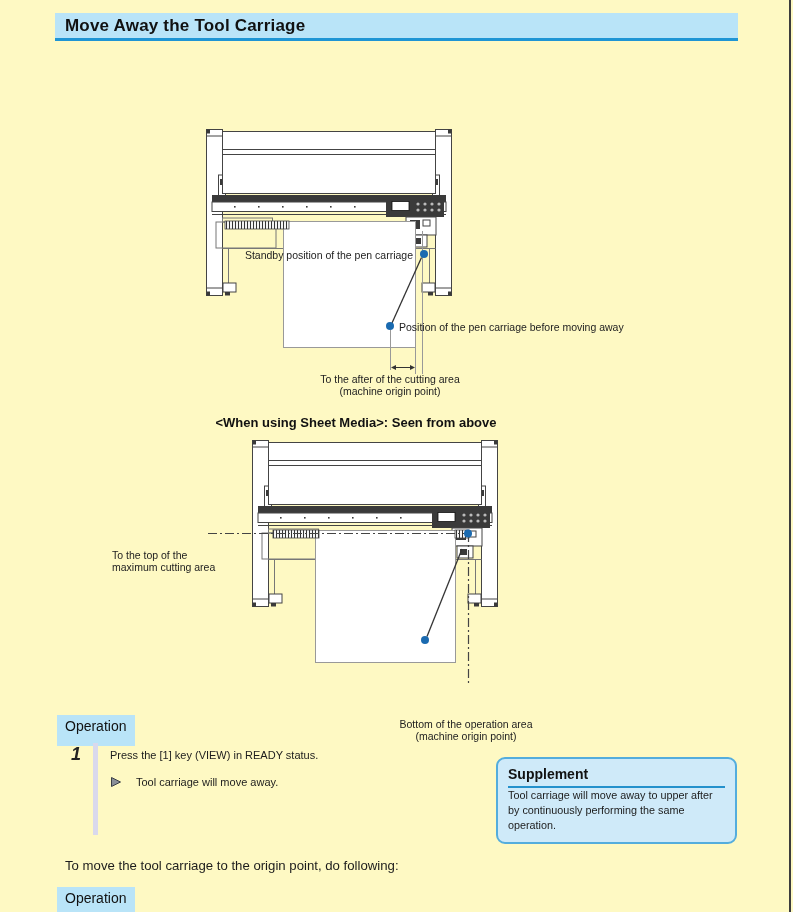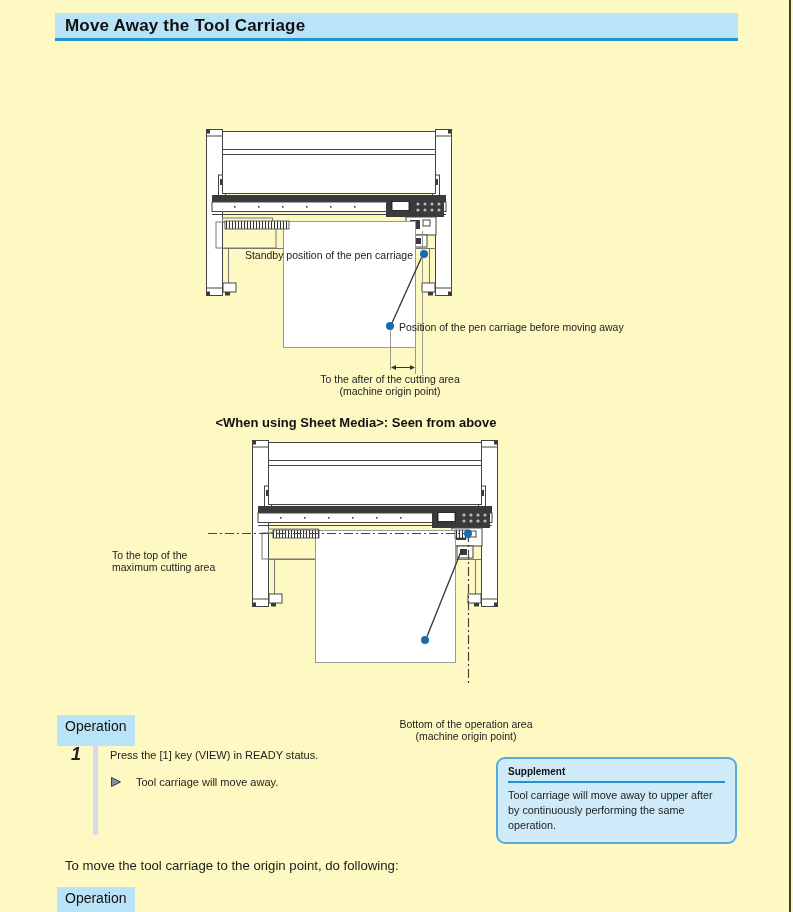--- a/index.html
+++ b/index.html
@@ -19,22 +19,22 @@
   .op-header{position:absolute;background:#b9e4f8;font-size:14px;font-weight:normal;color:#111;
     padding:3px 9px 12px 8px;}
   .step-number{position:absolute;left:71px;top:744px;font-size:18px;font-weight:bold;font-style:italic;color:#222;}
   .step-bar{position:absolute;left:93px;top:743px;width:5px;height:92px;background:#d9d9ec;}
   .step-text{position:absolute;left:110px;top:749px;font-size:11px;color:#1c1c1c;}
   .step-note{position:absolute;left:110px;top:776px;display:flex;align-items:center;gap:14px;
     font-size:11px;color:#1c1c1c;}
 
   .supplement{position:absolute;left:496px;top:757px;width:241px;box-sizing:border-box;
     background:#cfeaf9;border:2px solid #54addd;border-radius:9px;padding:7px 10px 9px 10px;}
-  .supplement .sup-title{font-size:10px;font-weight:bold;color:#111;
-    border-bottom:2px solid #2491cc;padding-bottom:4px;margin-bottom:5px;}
+  .supplement .sup-title{font-size:14px;font-weight:bold;color:#111;
+    border-bottom:2px solid #2491cc;padding-bottom:4px;}
   .supplement .sup-body{font-size:10.8px;line-height:15px;color:#1c1c1c;}
 
   .closing{position:absolute;left:65px;top:858px;font-size:13.2px;color:#1c1c1c;}
 
   svg{position:absolute;}
   .m-line{fill:#fff;stroke:#444;stroke-width:1;}
   .m-mid{fill:none;stroke:#777;stroke-width:1;}
   .m-dark{fill:#3a3a3a;stroke:none;}
   .thin{stroke:#444;stroke-width:1;fill:none;}
 </style>

